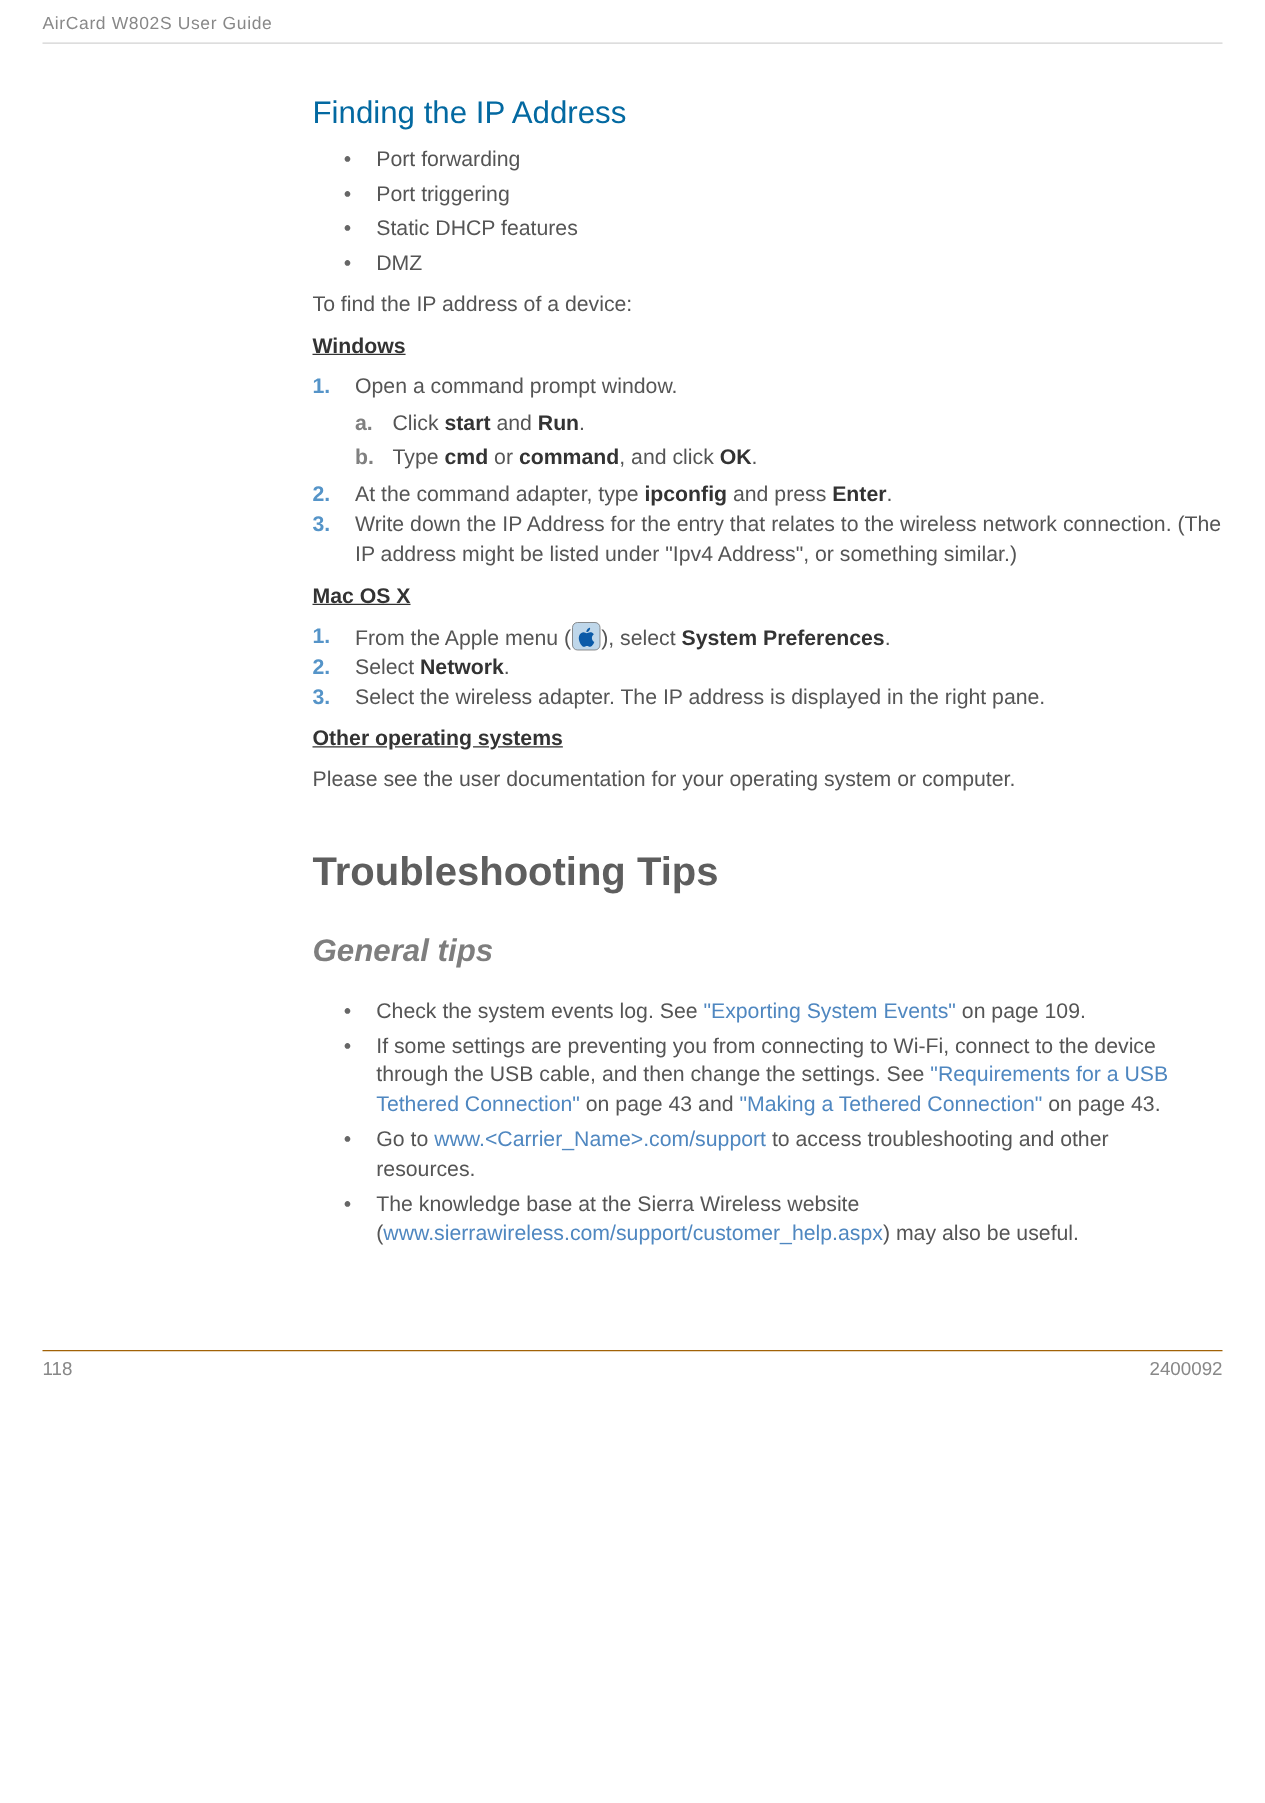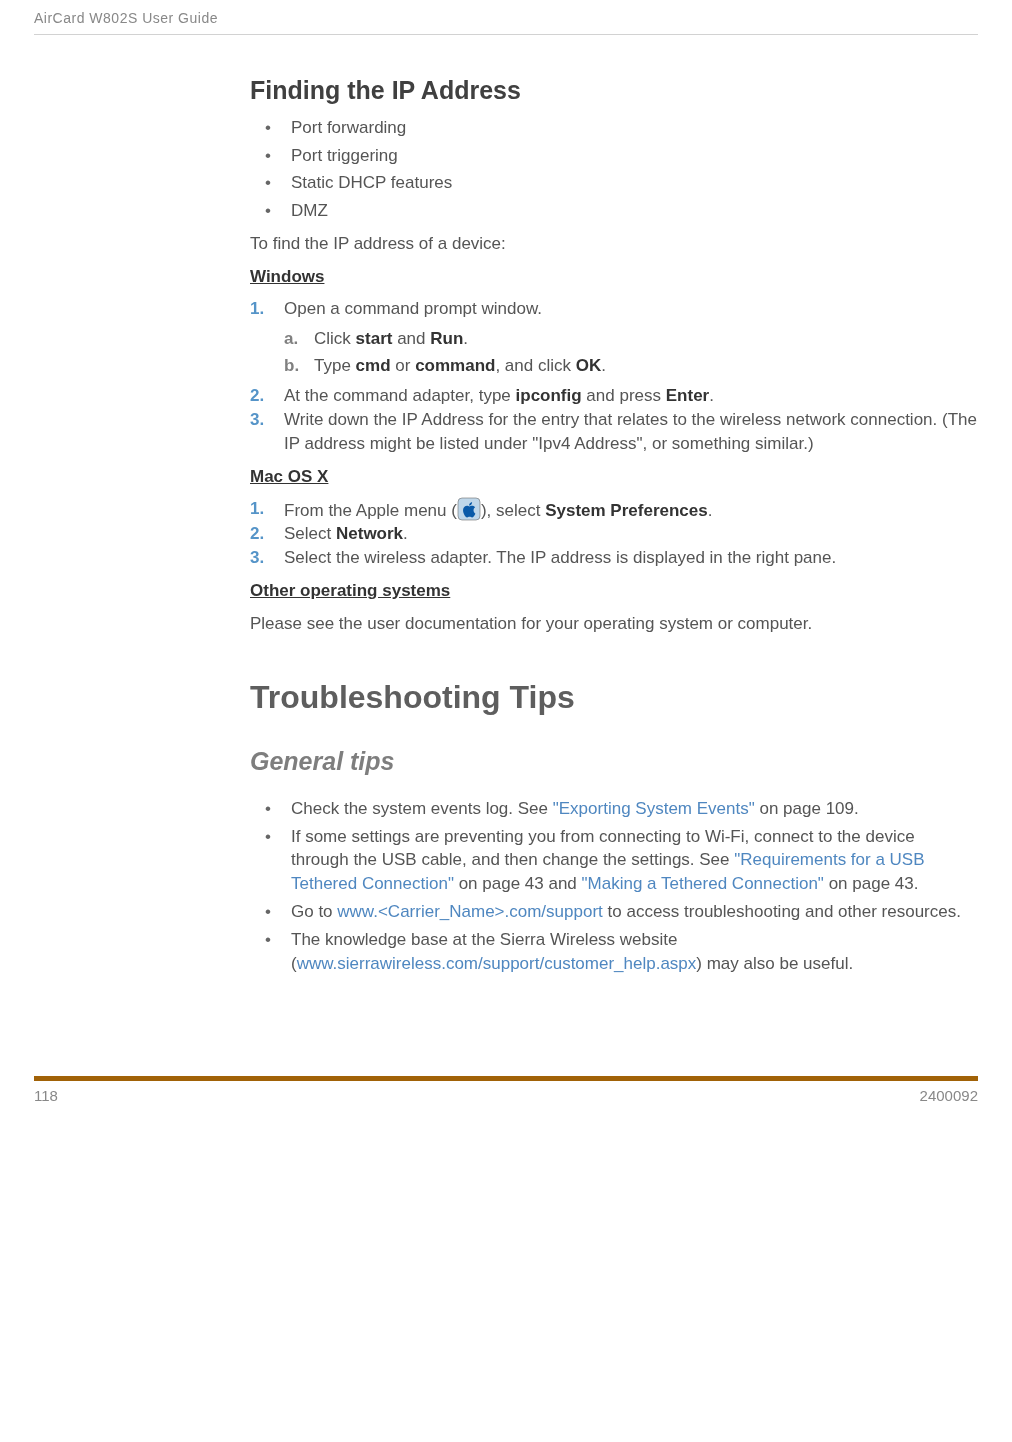--- a/index.html
+++ b/index.html
@@ -36,22 +36,22 @@
   }
   .content {
     position: absolute;
     top: 64px;
     left: 250px;
     right: 34px;
     line-height: 1.35;
   }
   h2.sec {
     font-size: 25px;
-    color: #404040;
-    font-weight: bold;
+    color: #0369a1;
+    font-weight: normal;
     margin: 10px 0 4px 0;
   }
   h1.big {
     font-size: 32px;
     color: #5e5e5e;
     font-weight: bold;
     margin: 40px 0 24px 0;
   }
   h2.sub {
     font-size: 25px;
@@ -59,21 +59,21 @@
     font-weight: bold;
     margin: 26px 0 18px 0;
     font-style: italic;
   }
   p { font-size: 17px; margin: 10px 0; }
   .bold { font-weight: bold; color: #333333; }
   .label-bold { font-weight: bold; color: #333333; font-size: 17px; margin: 10px 0 8px 0; text-decoration: underline; }
   ul.bullets {
     list-style: none;
     padding: 0;
-    margin: 8px 7px;
+    margin: 8px 17px;
   }
   ul.bullets > li {
     position: relative;
     padding-left: 34px;
     font-size: 17px;
     margin: 4px 0;
     line-height: 1.4;
   }
   ul.bullets > li::before {
     content: '•';
@@ -136,21 +136,21 @@
     width: 24px;
     height: 24px;
     vertical-align: -5px;
   }
   .apple-icon svg { width: 24px; height: 24px; }
   .footer {
     position: absolute;
     bottom: 22px;
     left: 34px;
     right: 34px;
-    border-top: 5px solid #a16207;
+    border-top: 1px solid #a16207;
     display: flex;
     justify-content: space-between;
     font-size: 15px;
     color: #888888;
     padding-top: 6px;
   }
 </style>
 </head>
 <body>
 

